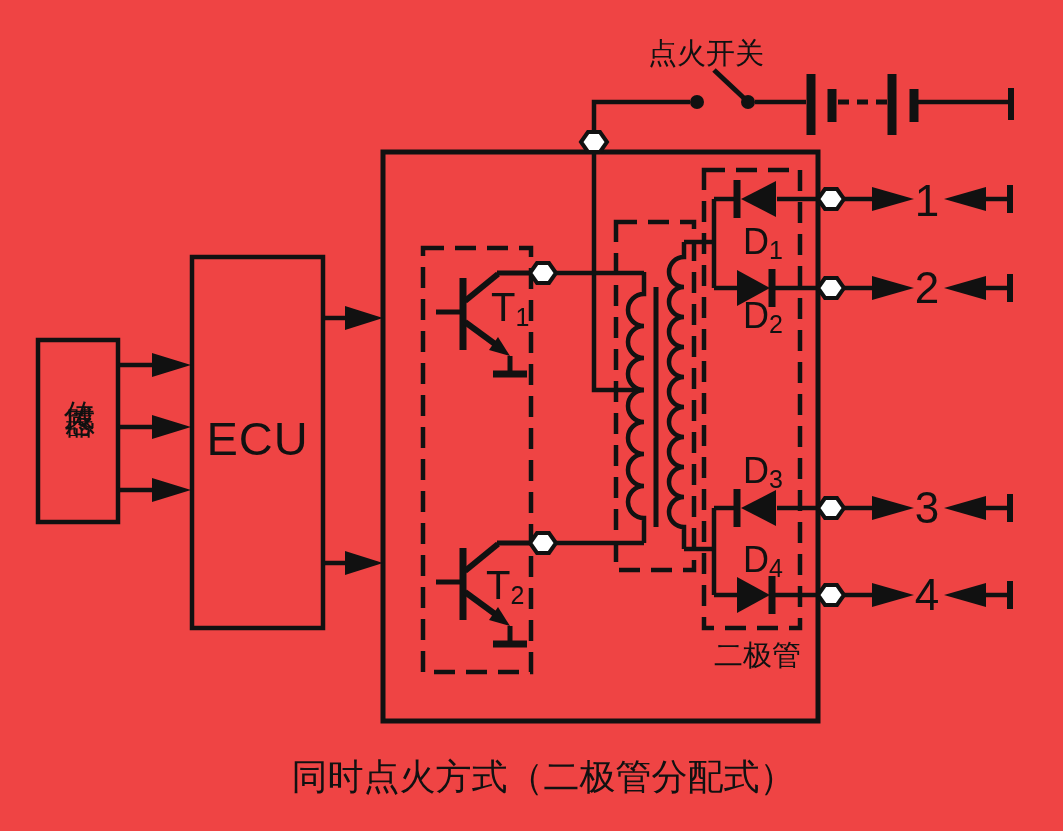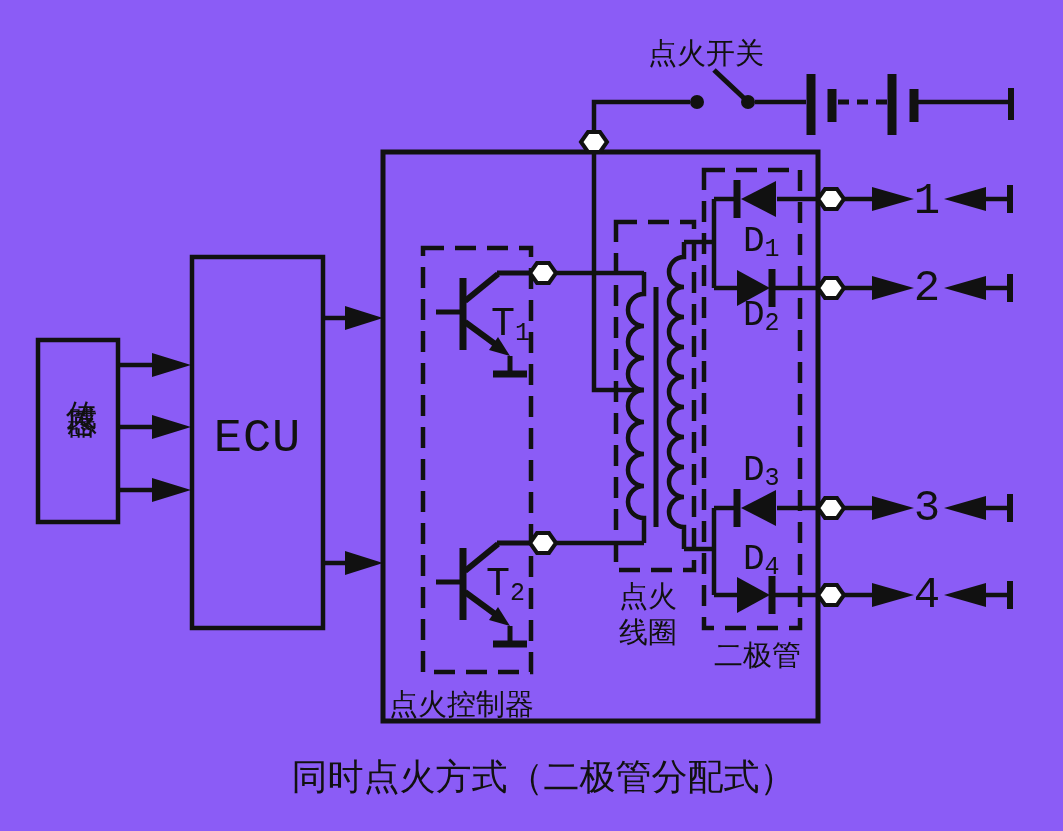--- a/index.html
+++ b/index.html
@@ -1,25 +1,25 @@
 <!DOCTYPE html>
 <html><head>
 <meta charset="utf-8">
 <style>
   html,body{margin:0;padding:0;background:#fff;}
-  #stage{position:relative;width:1063px;height:831px;background:#8b5cf6;overflow:hidden;
-         font-family:Liberation Mono, monospace;color:#111;}
+  #stage{position:relative;width:1063px;height:831px;background:#ef4444;overflow:hidden;
+         font-family:Liberation Sans, sans-serif;color:#111;}
   #stage svg{position:absolute;left:0;top:0;}
   .lbl{position:absolute;white-space:nowrap;color:#111;text-align:center;}
   .switch-lbl{left:598px;top:34px;width:216px;text-align:center;font-size:29px;}
   .sensor-lbl{left:61px;top:376px;writing-mode:vertical-rl;font-size:31px;line-height:36px;letter-spacing:4px;}
   .ecu-lbl{left:192px;top:419px;width:131px;text-align:center;font-size:47px;line-height:40px;letter-spacing:1px;}
   .sub-label{position:absolute;font-size:36px;line-height:36px;}
   .sub-label .sub{font-size:25px;vertical-align:-5px;}
-  .t1-lbl{left:491px;top:304px;font-size:40px;line-height:42px;}
+  .t1-lbl{left:491px;top:281px;font-size:40px;line-height:52px;}
   .t2-lbl{left:486px;top:566px;font-size:40px;line-height:38px;}
   .d1-lbl{left:743px;top:224px;}
   .d2-lbl{left:743px;top:298px;}
   .d3-lbl{left:743px;top:453px;}
   .d4-lbl{left:743px;top:542px;}
   .plug-num{position:absolute;left:903px;width:48px;text-align:center;font-size:44px;line-height:44px;}
   .pn1{top:179px;} .pn2{top:266px;} .pn3{top:486px;} .pn4{top:573px;}
   .controller-lbl{left:389px;top:685px;font-size:29px;}
   .coil-lbl{left:612px;top:581px;width:72px;text-align:center;font-size:29px;line-height:36px;white-space:normal;}
   .diodes-lbl{left:714px;top:636px;font-size:29px;}
@@ -175,18 +175,16 @@
   <div class="sub-label d1-lbl"><span>D</span><span class="sub">1</span></div>
   <div class="sub-label d2-lbl"><span>D</span><span class="sub">2</span></div>
   <div class="sub-label d3-lbl"><span>D</span><span class="sub">3</span></div>
   <div class="sub-label d4-lbl"><span>D</span><span class="sub">4</span></div>
 
   <div class="plug-num pn1">1</div>
   <div class="plug-num pn2">2</div>
   <div class="plug-num pn3">3</div>
   <div class="plug-num pn4">4</div>
 
-  <div class="lbl controller-lbl">点火控制器</div>
-  <div class="lbl coil-lbl"><span>点火</span><br><span>线圈</span></div>
   <div class="lbl diodes-lbl">二极管</div>
 
   <div class="lbl title-lbl">同时点火方式（二极管分配式）</div>
 </div>
 
 </body></html>

